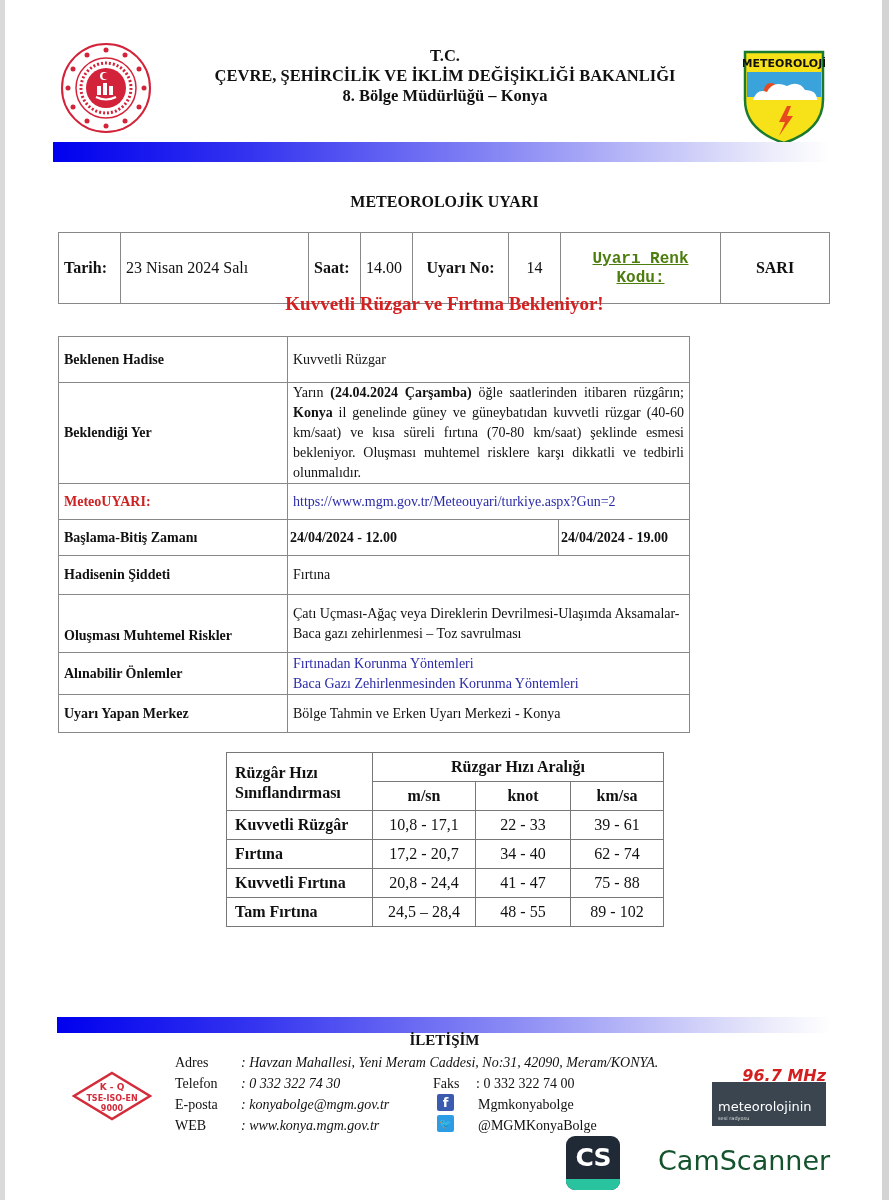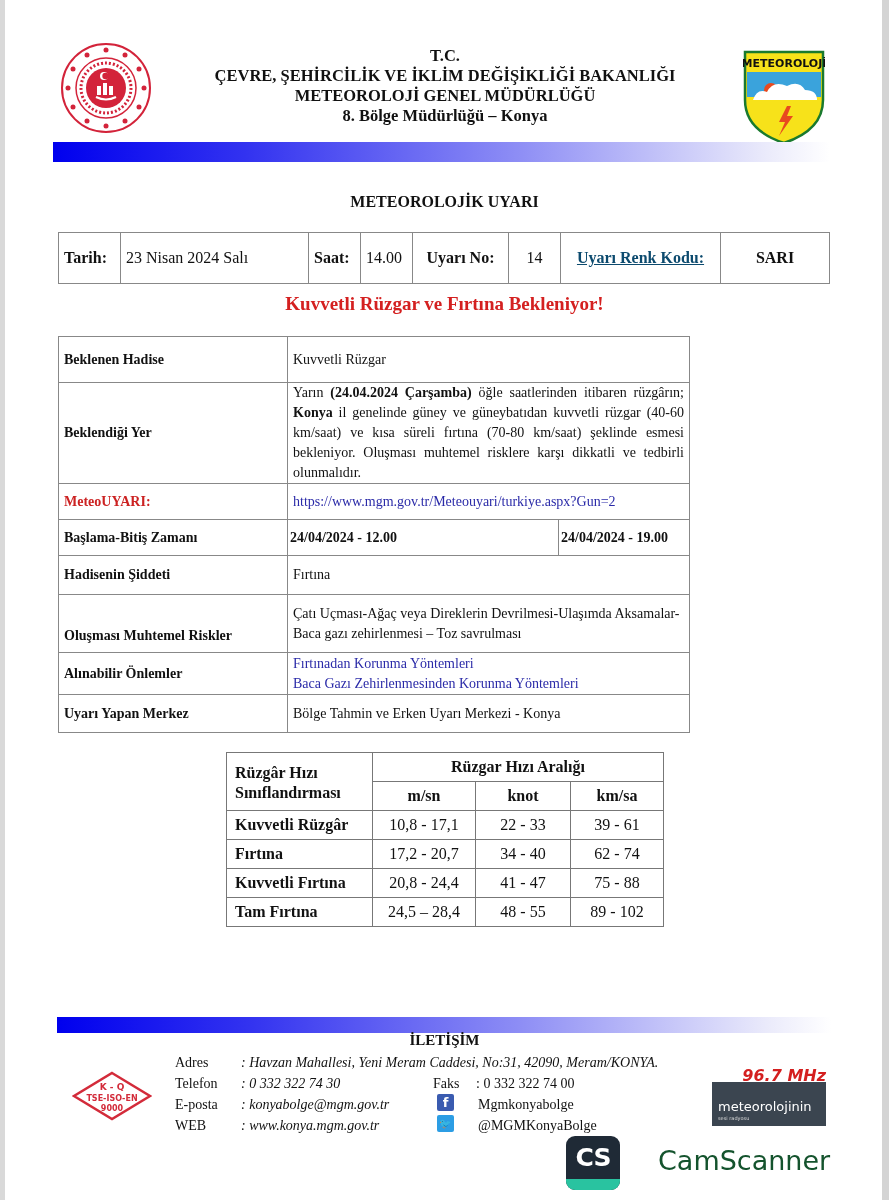--- a/index.html
+++ b/index.html
@@ -17,21 +17,21 @@
   .bar-bottom { left: 57px; top: 1017px; width: 774px; height: 16px; }
 
   .doc-title { position: absolute; left: 0; width: 889px; top: 193px; text-align: center; font-weight: bold; font-size: 16px; }
 
   
   table { border-collapse: collapse; }
   .info-table { position: absolute; left: 58px; top: 232px; width: 772px; height: 40px; font-size: 16px; }
   .info-table td { border: 1.5px solid #888; padding: 16px 5px; height: 39px; vertical-align: middle; }
   .b { font-weight: bold; }
   .c { text-align: center; }
-  .link { color: #0c4a6e; text-decoration: underline; font-weight: bold; }
+  .link { color: #4d7c0f; text-decoration: underline; font-weight: bold; font-family: Liberation Mono, monospace; }
 
   .alert-headline { position: absolute; left: 0; width: 889px; top: 293px; text-align: center; color: #d42020; font-weight: bold; font-size: 19px; }
 
   
   .main-table { position: absolute; left: 58px; top: 336px; width: 632px; font-size: 14px; border-radius: 28px; }
   .main-table td { border: 1.5px solid #888; vertical-align: middle; padding: 0 5px; }
   .main-table td.lbl { font-weight: bold; width: 229px; }
   .main-table td.val { line-height: 20px; }
   .red { color: #cc2222; }
   .blue { color: #2a2aa8; }
@@ -89,21 +89,20 @@
     <rect x="43" y="41" width="4" height="12" fill="#fff"></rect>
     <rect x="49" y="44" width="4" height="9" fill="#fff"></rect>
   <path d="M36 55 Q46 60 56 55" stroke="#fff" stroke-width="2" fill="none"></path>
   <circle cx="44" cy="34" r="4" fill="#fff"></circle>
     <circle cx="45.5" cy="34" r="3.2" fill="#d3233a"></circle>
 </svg>
 
 <div class="header-text">
   <div>T.C.</div>
   <div>ÇEVRE, ŞEHİRCİLİK VE İKLİM DEĞİŞİKLİĞİ BAKANLIĞI</div>
-  <div>METEOROLOJİ GENEL MÜDÜRLÜĞÜ</div>
   <div>8. Bölge Müdürlüğü – Konya</div>
 </div>
 
 <svg class="met-logo" viewBox="0 0 82 95">
   <path d="M2 2 H80 V50 Q80 80 41 93 Q2 80 2 50 Z" fill="#f7e21a" stroke="#1a7a2e" stroke-width="2.5"></path>
   <rect x="4" y="4" width="74" height="17" fill="#f7e21a"></rect>
   <text x="41" y="17" text-anchor="middle" font-family="DejaVu Sans, sans-serif" font-weight="bold" font-size="11" fill="#111">METEOROLOJİ</text>
   <rect x="4" y="22" width="74" height="25" fill="#3aa3dc"></rect>
   <circle cx="28" cy="40" r="7" fill="#e84a1f"></circle>
   <path d="M10 50 Q14 38 24 42 Q30 30 44 36 Q56 30 62 40 Q74 40 74 50 Z" fill="#ffffff"></path>

